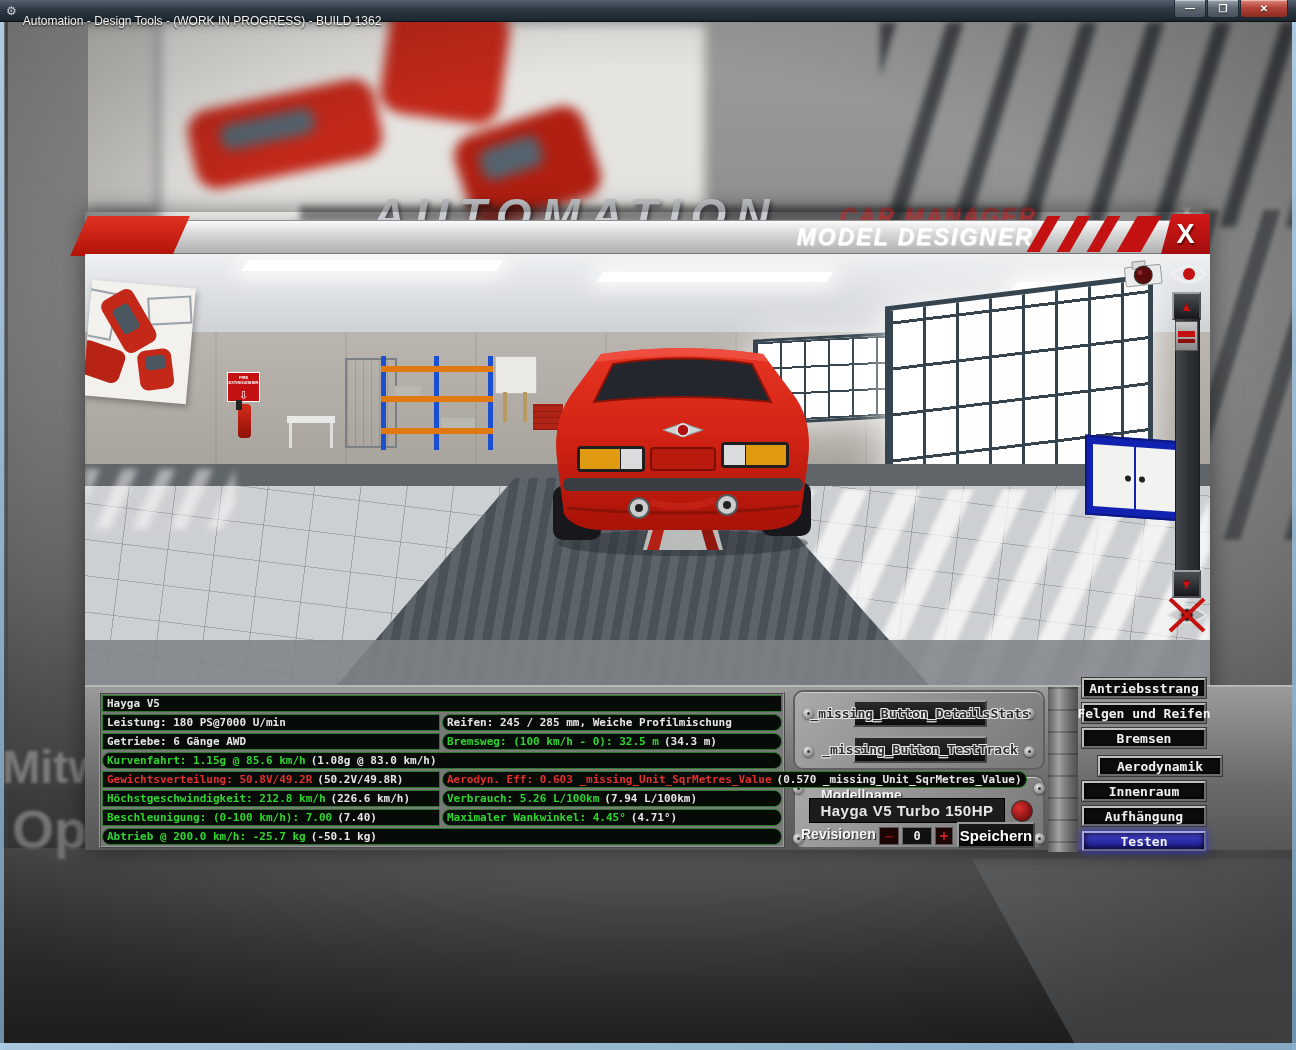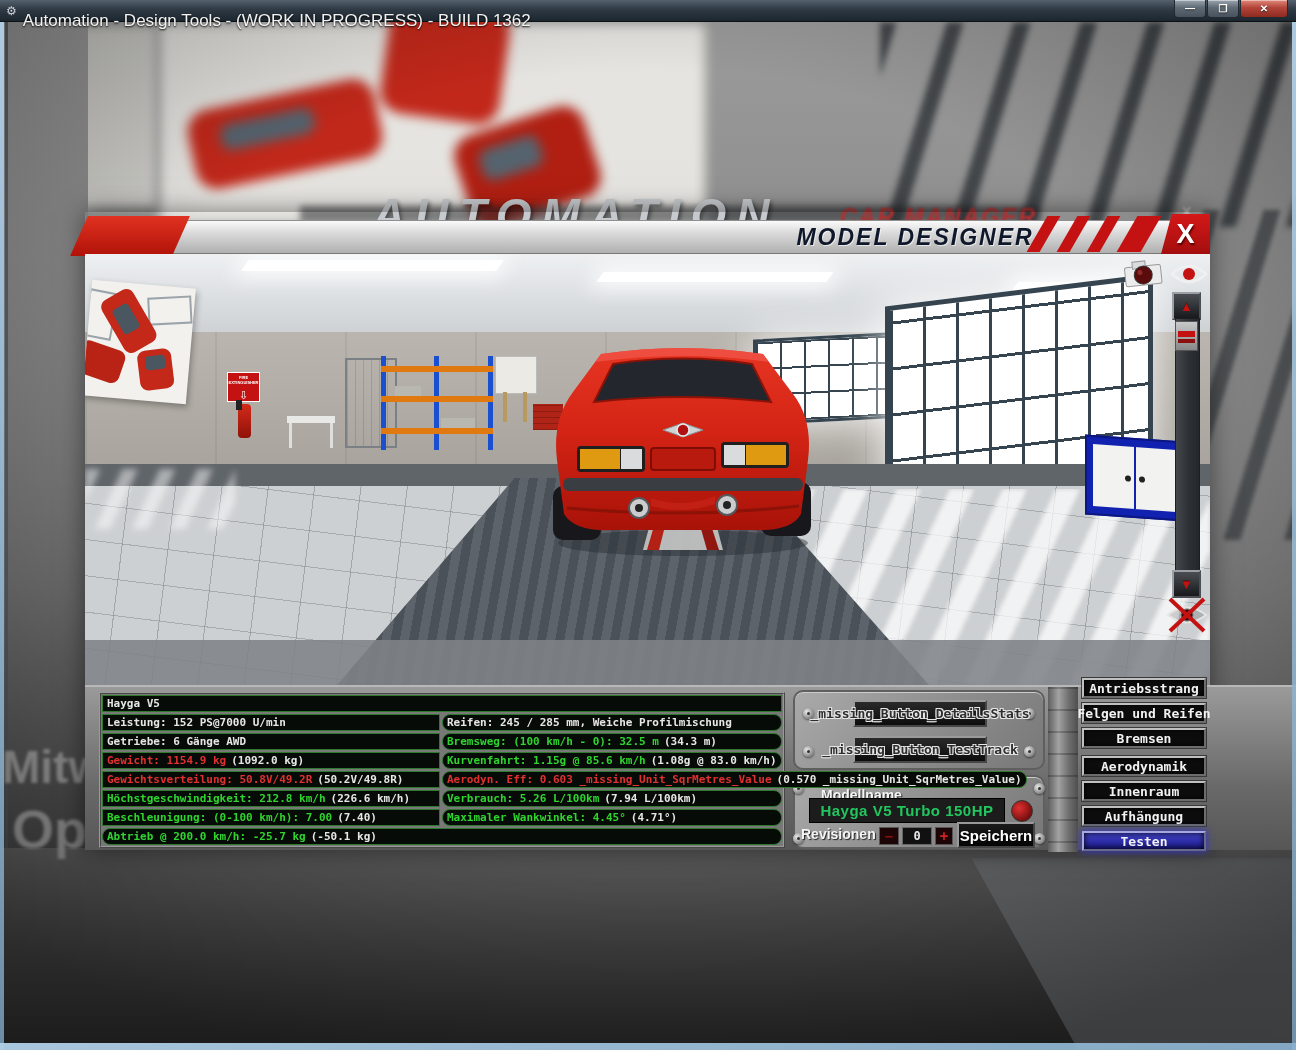--- a/index.html
+++ b/index.html
@@ -2,21 +2,21 @@
 <html><head>
 <meta charset="utf-8">
 <style>
   html,body{margin:0;padding:0;background:#000;}
   .app{position:relative;width:1296px;height:1050px;overflow:hidden;font-family:"Liberation Sans",sans-serif;background:#7d7d7d;}
   
   .titlebar{position:absolute;left:0;top:0;width:1296px;height:22px;z-index:50;
     background:linear-gradient(#55616d,#2e3944 45%,#1c262f);display:flex;align-items:center;padding:0 6px;box-sizing:border-box;
     border-bottom:1px solid #0c1116;}
   .titlebar .appicon{font-size:12px;color:#cfd3d8;margin-right:6px;line-height:1;}
-  .titlebar .ttext{color:#f2f2f2;font-size:17px;text-shadow:0 1px 2px #000;white-space:nowrap;margin-top:20px;}
+  .titlebar .ttext{color:#f2f2f2;font-size:12px;text-shadow:0 1px 2px #000;white-space:nowrap;margin-top:20px;}
   .winbtns{position:absolute;right:8px;top:0;display:flex;gap:1px;}
   .wbtn{width:30px;height:17px;border-radius:0 0 4px 4px;border:1px solid #222a31;border-top:none;
     background:linear-gradient(#9aa5b0,#5f6a74 45%,#48525c);display:flex;align-items:center;justify-content:center;
     box-shadow:inset 0 1px 0 rgba(255,255,255,.45);}
   .wbtn.close{width:46px;background:linear-gradient(#e0897a,#b2443a 45%,#8f2a20);}
   .wbtn span{color:#fff;font-size:10px;font-weight:bold;line-height:1;text-shadow:0 1px 1px #222;}
   
   .bg{position:absolute;left:0;top:22px;width:1296px;height:1028px;z-index:0;overflow:hidden;
     background:linear-gradient(#9b9b9b,#7a7a7a 55%,#4f4f4f);}
   .bg-poster2{position:absolute;left:55px;top:5px;width:100px;height:180px;background:#d6d5d0;opacity:.85;filter:blur(5px);}
@@ -54,21 +54,21 @@
   .edge.l{left:0;top:22px;width:4px;height:1028px;}
   .edge.r{right:0;top:22px;width:4px;height:1028px;}
   .edge.b{left:0;top:1043px;width:1296px;height:7px;background:linear-gradient(90deg,rgba(176,208,232,.95),rgba(140,180,210,.9));}
   
   .panel{position:absolute;left:85px;top:212px;width:1125px;height:638px;z-index:10;box-shadow:0 0 24px rgba(0,0,0,.5);}
   .md-bar{position:absolute;left:70px;top:8px;width:1055px;height:32px;
     background:linear-gradient(#fafafa,#d8d8d8 40%,#b0b0b0);border-top:1px solid #8f8f8f;border-bottom:2px solid #787878;}
   .md-redblock{position:absolute;left:-6px;top:4px;width:102px;height:40px;transform:skewX(-24deg);
     background:linear-gradient(#e03222,#b01208);}
   .md-title{position:absolute;left:670px;top:12px;width:320px;text-align:center;
-    font:italic 900 23px "Liberation Sans",sans-serif;color:#0f172a;letter-spacing:2px;
+    font:italic 900 23px "Liberation Sans",sans-serif;color:#ffffff;letter-spacing:2px;
     text-shadow:1px 1px 0 rgba(255,255,255,.6);}
   .stripe{position:absolute;top:4px;height:36px;width:13px;transform:skewX(-30deg);background:#c41212;}
   .st1{left:952px;} .st2{left:982px;} .st3{left:1012px;} .st4{left:1042px;width:24px;}
   .md-close{position:absolute;left:1076px;top:2px;width:49px;height:40px;cursor:pointer;
     background:linear-gradient(#d41818,#a40e0e);clip-path:polygon(22% 0,100% 0,100% 100%,0 100%);
     display:flex;align-items:center;justify-content:center;}
   .md-close span{color:#fff;font:bold 27px "Liberation Sans",sans-serif;text-shadow:1px 2px 2px #500;}
   
   .viewport{position:absolute;left:0;top:42px;width:1125px;height:431px;overflow:hidden;background:#cfd2d4;}
   .s-ceiling{position:absolute;left:0;top:0;width:1125px;height:80px;background:linear-gradient(#eef0f2,#cdd1d4);}
@@ -174,39 +174,39 @@
   .screw::after{content:'';position:absolute;left:4px;top:4px;width:3px;height:3px;border-radius:50%;background:#333;}
   .mbtn{position:absolute;left:58px;width:134px;height:27px;background:linear-gradient(#2a2a2a,#0d0d0d);
     border:2px outset #9a9a9a;box-sizing:border-box;display:flex;align-items:center;justify-content:center;cursor:pointer;}
   .mb1{top:8px;} .mb2{top:44px;}
   .mlabel{white-space:nowrap;font:bold 13px "DejaVu Sans Mono",monospace;color:#2e2e2e;
     text-shadow:-1px -1px 0 #e8e8e8,1px -1px 0 #e8e8e8,-1px 1px 0 #e8e8e8,1px 1px 0 #e8e8e8;}
   .blabel{position:absolute;color:#f5f5f5;font:bold 14px "Liberation Sans",sans-serif;text-shadow:1px 1px 1px #222;}
   .lbl-model{left:14px;top:10px;margin-left:12px;}
   .lbl-rev{left:6px;top:49px;}
   .nameinput{position:absolute;left:14px;top:21px;width:196px;height:25px;background:#1c1c1c;border:1px solid #000;
-    color:#22c55e;font:bold 15px "Liberation Sans",sans-serif;text-align:center;letter-spacing:.5px;box-sizing:border-box;}
+    color:#e5e5e5;font:bold 15px "Liberation Sans",sans-serif;text-align:center;letter-spacing:.5px;box-sizing:border-box;}
   .dicebtn{position:absolute;left:216px;top:23px;width:22px;height:22px;border-radius:50%;cursor:pointer;
     background:radial-gradient(circle at 35% 35%,#e03030,#7a0f0f 70%,#4c0606);border:1px solid #333;box-sizing:border-box;}
   .stepbtn{position:absolute;top:50px;width:20px;height:18px;background:#1d0505;border:1px solid #555;box-sizing:border-box;
     display:flex;align-items:center;justify-content:center;color:#d42222;font:bold 14px "DejaVu Sans Mono",monospace;cursor:pointer;line-height:1;}
   .minus{left:84px;color:#8a1010;} .plus{left:140px;width:18px;}
   .revval{position:absolute;left:107px;top:50px;width:30px;height:18px;background:#111;border:1px solid #666;box-sizing:border-box;
     color:#e8e8e8;font:bold 12px "DejaVu Sans Mono",monospace;display:flex;align-items:center;justify-content:center;}
   .savebtn{position:absolute;left:162px;top:45px;width:78px;height:26px;background:linear-gradient(#1a1a1a,#050505);
     border:2px outset #999;box-sizing:border-box;display:flex;align-items:center;justify-content:center;cursor:pointer;}
   .savebtn span{color:#fff;font:bold 15px "Liberation Sans",sans-serif;text-shadow:1px 1px 1px #000;}
   .pipe{position:absolute;left:963px;top:0;width:30px;height:165px;
     background-image:repeating-linear-gradient(180deg,rgba(0,0,0,.22) 0 2px,rgba(0,0,0,0) 2px 22px),
       linear-gradient(90deg,#5f5f5f,#a2a2a2 35%,#6e6e6e 70%,#4f4f4f);}
   
   .sbtn{position:absolute;left:997px;width:124px;height:20px;background:#0c0c0c;z-index:12;cursor:pointer;
     border:2px outset #c0c0c0;box-sizing:border-box;box-shadow:0 0 0 1px #3a3a3a,inset 0 0 4px #000;
     display:flex;align-items:center;justify-content:center;font:bold 13px "DejaVu Sans Mono",monospace;color:#f2f2f2;white-space:nowrap;}
-  .sb1{top:466px;} .sb2{top:491px;} .sb3{top:516px;} .sb4{top:544px;} .sb5{top:569px;} .sb6{top:594px;}
+  .sb1{top:466px;} .sb2{top:491px;} .sb3{top:516px;} .sb4{top:544px;margin-left:16px;} .sb5{top:569px;} .sb6{top:594px;}
   .sb7{top:619px;background:linear-gradient(#4646d2,#181884);border-color:#a8a8e0;box-shadow:0 0 7px 1px #3a3ac0,inset 0 0 6px #000;}
 </style>
 </head>
 <body>
 
 <div class="app">
 
   <div class="titlebar">
     <span class="appicon">⚙</span>
     <span class="ttext">Automation - Design Tools - (WORK IN PROGRESS) - BUILD 1362</span>
@@ -393,43 +393,39 @@
 
     <div class="bottom">
 
       <div class="stats">
         <div class="trow">
             <div class="tcell full c-white">Hayga V5</div>
           </div>
 
         <div class="trow">
           <div class="tcell">
-              <span class="c-white">Leistung: 152 PS@7000 U/min</span>
+              <span class="c-white">Leistung: 180 PS@7000 U/min</span>
               <span class="alt"></span>
             </div>
           <div class="tcell rgt">
               <span class="c-white">Reifen: 245 / 285 mm, Weiche Profilmischung</span>
               <span class="alt"></span>
             </div>
         </div>
         <div class="trow">
           <div class="tcell">
               <span class="c-white">Getriebe: 6 Gänge AWD</span>
               <span class="alt"></span>
             </div>
           <div class="tcell rgt">
               <span class="c-green">Bremsweg: (100 km/h - 0): 32.5 m</span>
               <span class="alt">(34.3 m)</span>
             </div>
         </div>
         <div class="trow">
-          <div class="tcell">
-              <span class="c-red">Gewicht: 1154.9 kg</span>
-              <span class="alt">(1092.0 kg)</span>
-            </div>
           <div class="tcell rgt">
               <span class="c-green">Kurvenfahrt: 1.15g @ 85.6 km/h</span>
               <span class="alt">(1.08g @ 83.0 km/h)</span>
             </div>
         </div>
         <div class="trow">
           <div class="tcell">
               <span class="c-red">Gewichtsverteilung: 50.8V/49.2R</span>
               <span class="alt">(50.2V/49.8R)</span>
             </div>

